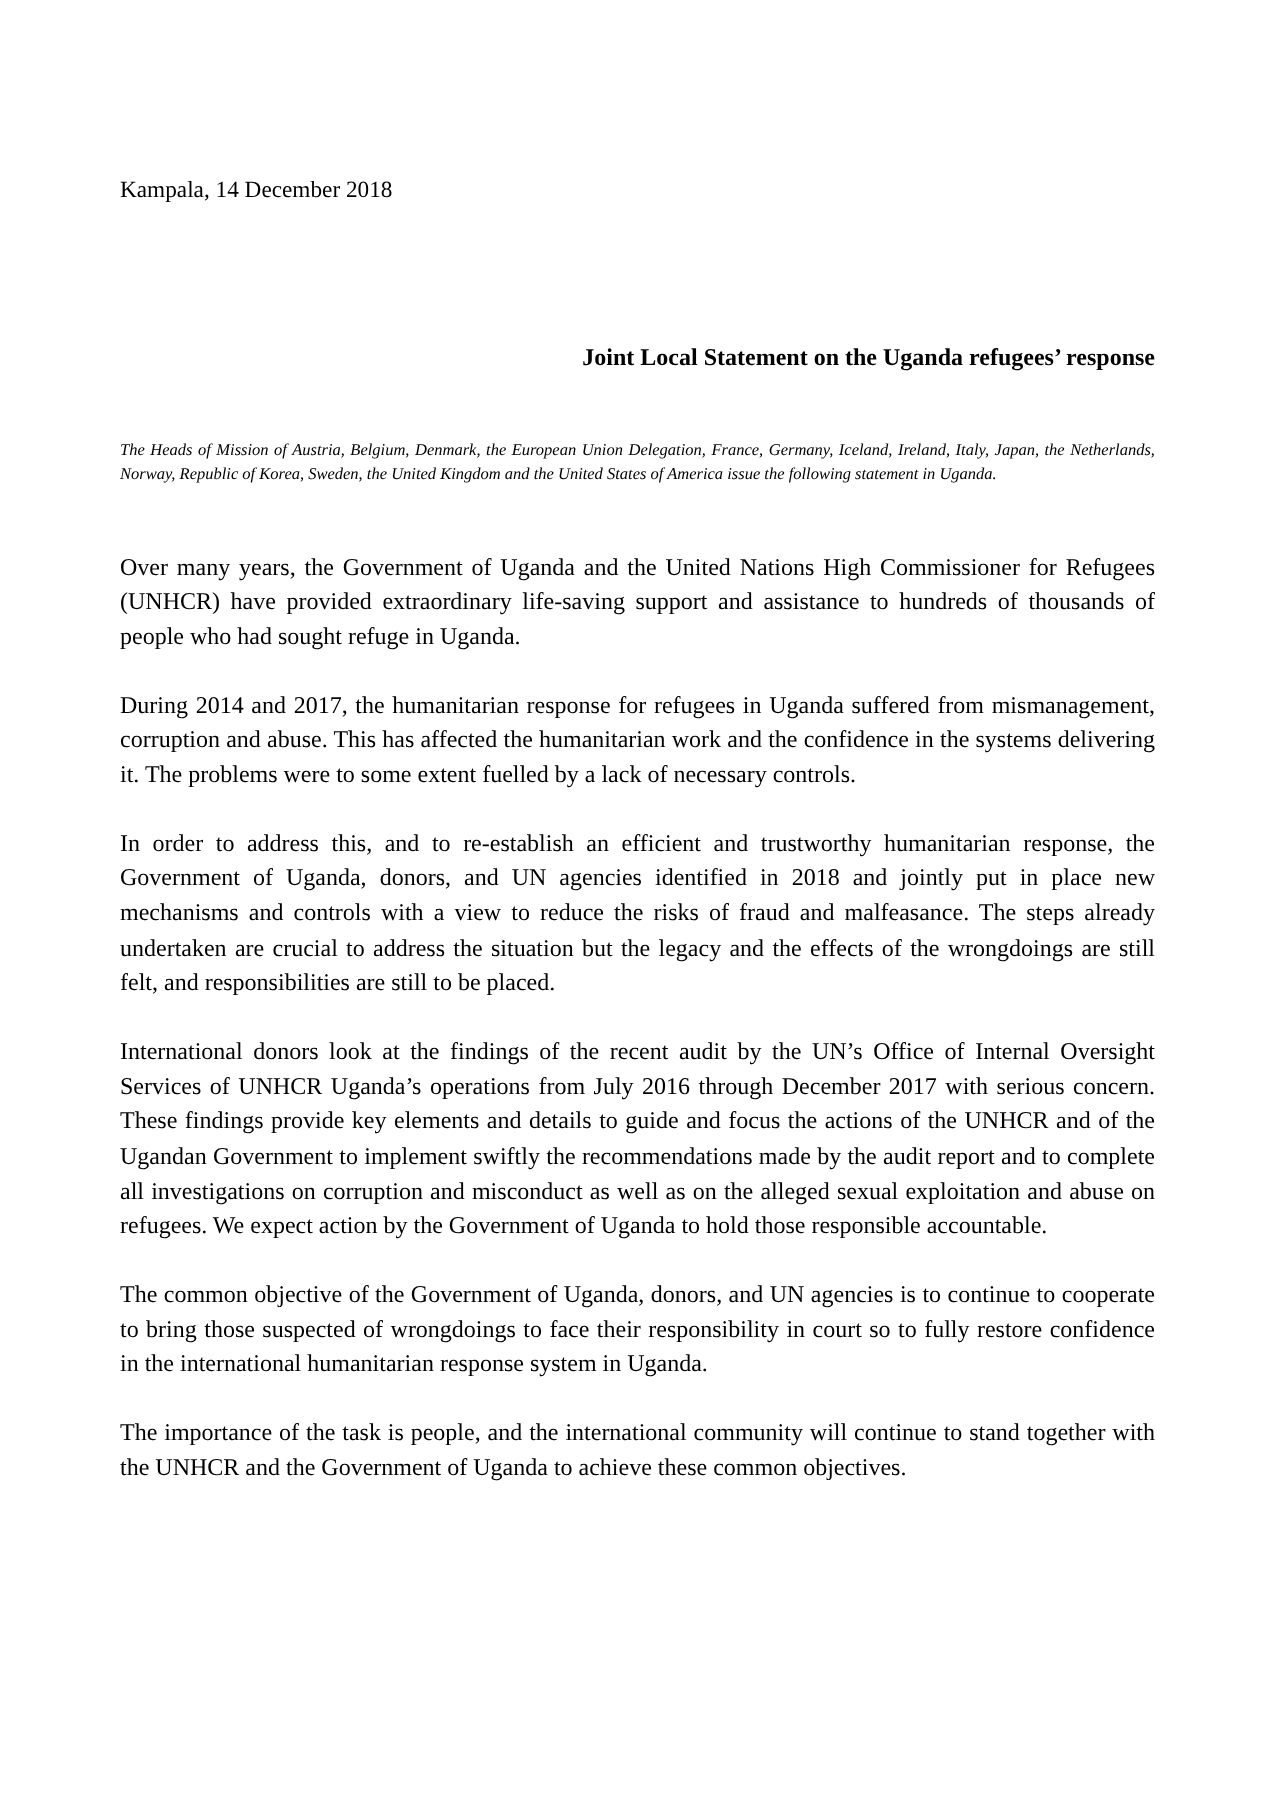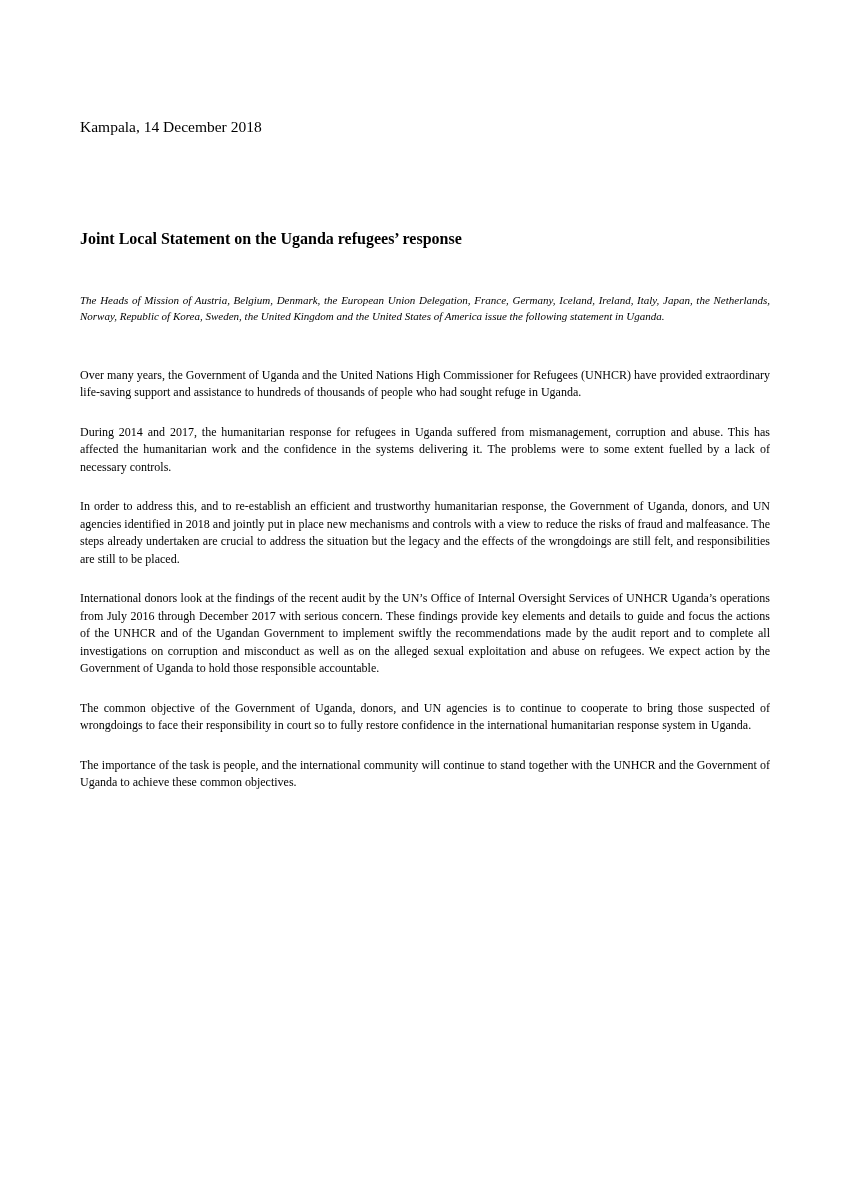--- a/index.html
+++ b/index.html
@@ -29,35 +29,35 @@
     top: 0;
     width: 690px;
   }
   .dateline {
     margin-top: 118px;
     font-size: 15.5px;
     line-height: 1.2;
   }
   .doc-title {
     margin-top: 92px;
-    text-align: left;
+    text-align: right;
     font-weight: bold;
     font-size: 16px;
     line-height: 1.3;
   }
   .lede {
     margin-top: 44px;
     font-style: italic;
     font-size: 11px;
     line-height: 1.42;
     text-align: justify;
   }
   .body-para {
     margin-top: 22px;
-    font-size: 12px;
+    font-size: 16px;
     line-height: 1.46;
     text-align: justify;
   }
   .body-para:first-of-type {
     margin-top: 0;
   }
   .paras {
     margin-top: 42px;
   }
 </style>

